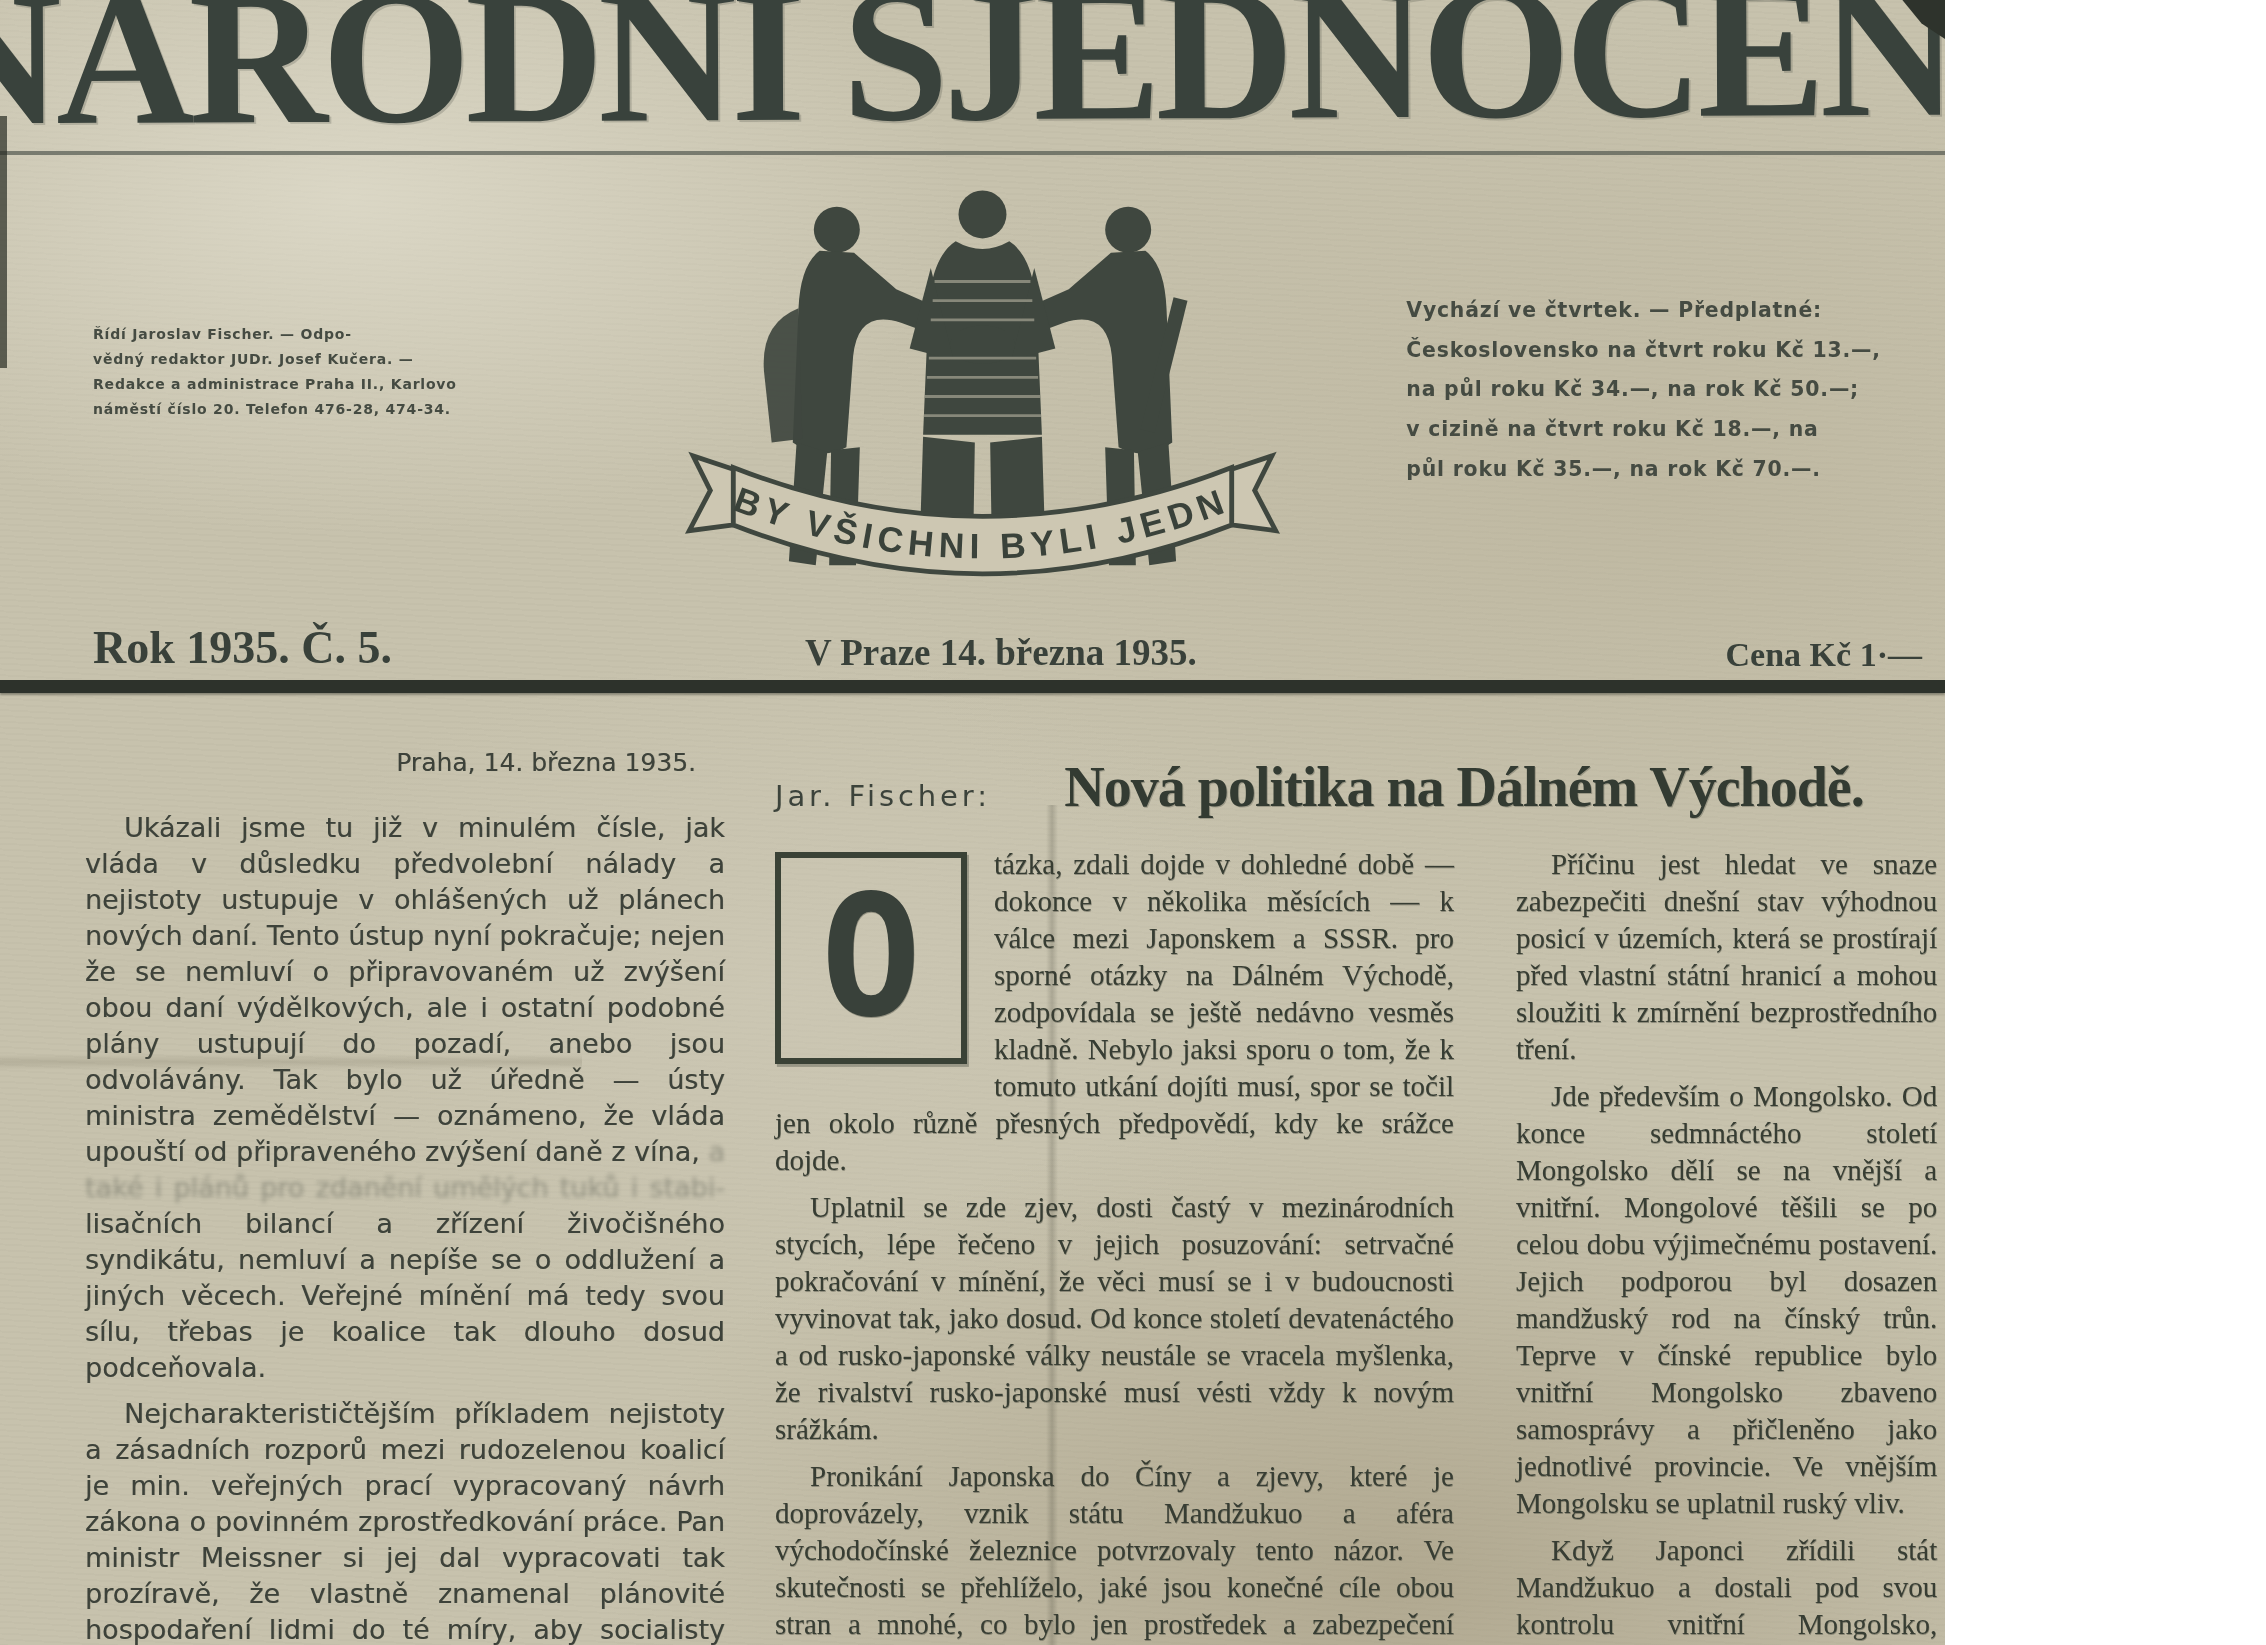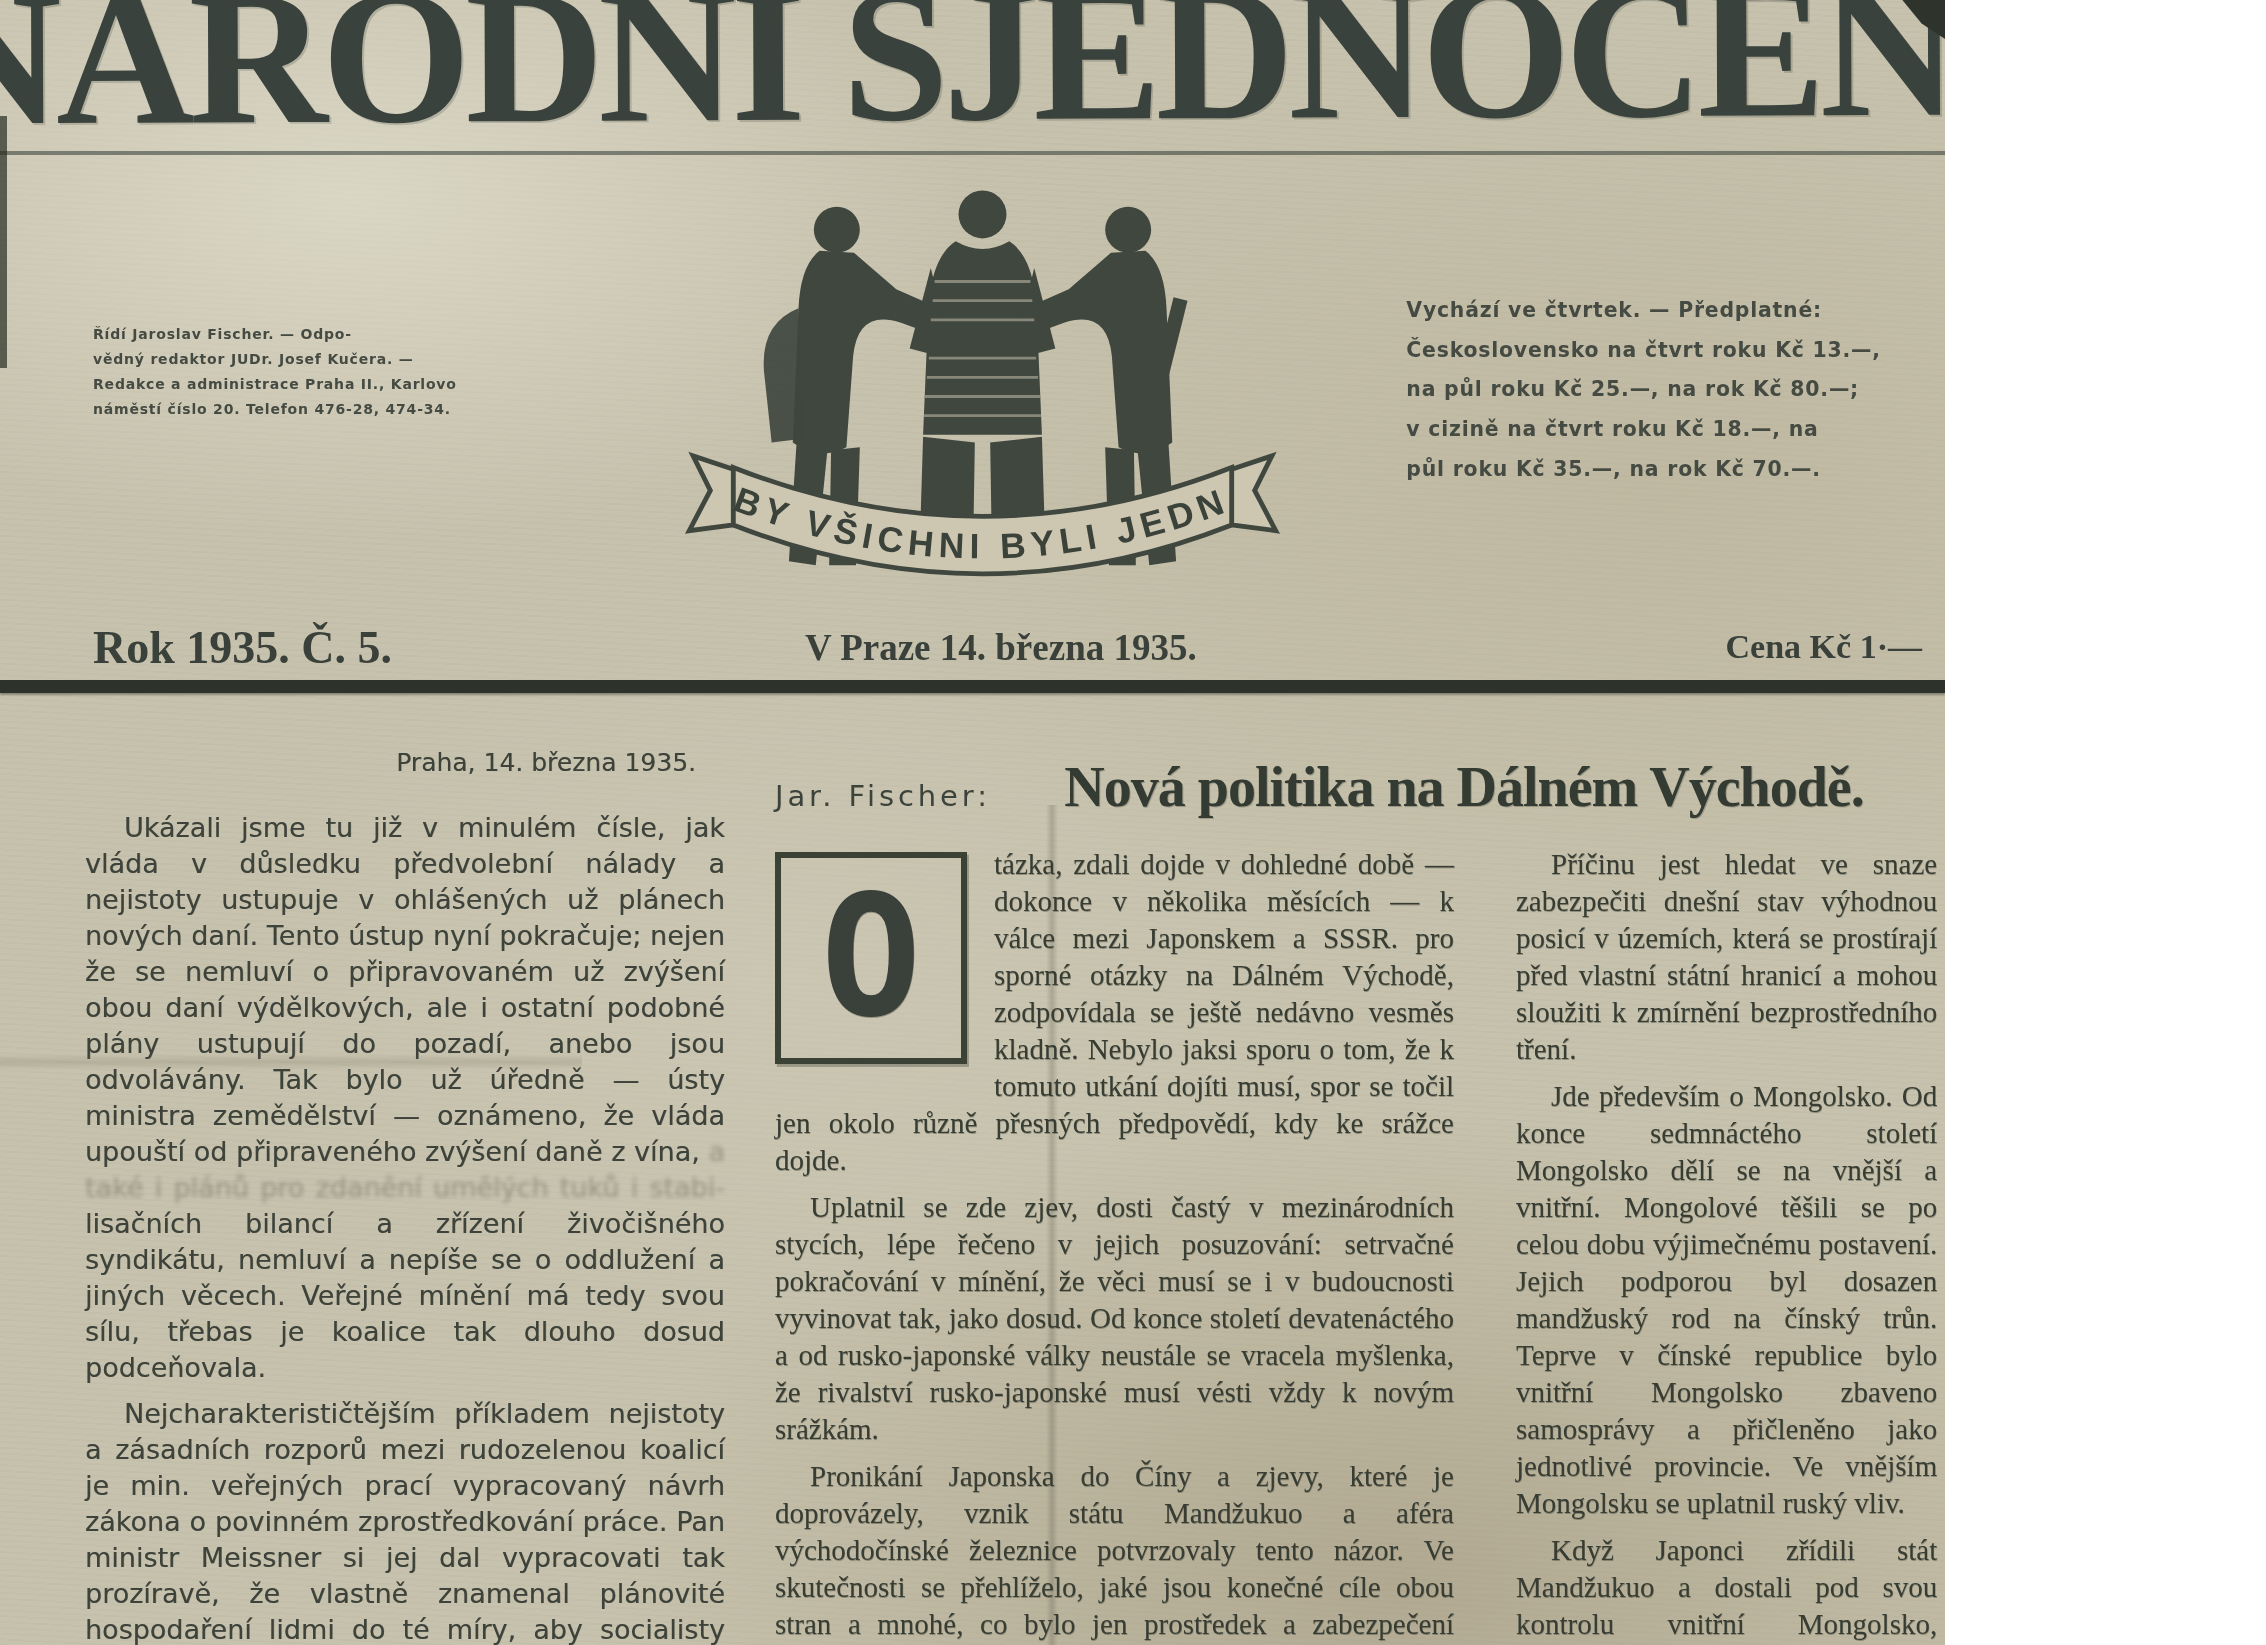--- a/index.html
+++ b/index.html
@@ -25,21 +25,21 @@
   }
   .masthead-rule{height:3.9px;background:#4a5048;opacity:.65;margin:0 0 0 0;}
   
   .header-band{display:flex;justify-content:space-between;align-items:flex-start;height:464px;}
   .pub-info{width:466px;margin:167px 0 0 93px;font-family:"DejaVu Sans",sans-serif;
     font-weight:bold;font-size:14px;line-height:1.78;letter-spacing:0.8px;color:#454b42;}
   .sub-info{width:529px;margin:136px 9.7px 0 0;font-family:"DejaVu Sans",sans-serif;
     font-weight:bold;font-size:20.4px;line-height:1.95;letter-spacing:0.8px;color:#454b42;}
   .emblem{width:621px;height:460px;flex:0 0 auto;}
   
-  .date-row{display:flex;align-items:center;justify-content:space-between;margin:1.9px 23px 0 93px;gap:36px;}
+  .date-row{display:flex;align-items:flex-end;justify-content:space-between;margin:1.9px 23px 0 93px;gap:36px;}
   .issue-no{font-weight:bold;font-size:46px;color:#39413a;}
   .place-date{font-weight:bold;font-size:37px;color:#39413a;margin-left:-116px;}
   .price{font-weight:bold;font-size:34px;color:#39413a;}
   .thick-rule{height:13.6px;background:#2d322b;margin-top:5.8px;box-shadow:0 1.9px 1.9px rgba(40,44,36,.4);}
   
   .body-cols{display:flex;gap:50px;padding:25px 7.8px 0 85px;}
   .col-news{width:640px;flex:0 0 auto;font-family:"DejaVu Sans",sans-serif;
     font-size:27px;line-height:36px;text-align:justify;color:#3d423a;
     text-shadow:0.4px 0.4px 0 rgba(50,55,45,.45);}
   .news-dateline{text-align:right;font-size:25px;margin:27px 29px 29px 0;}
@@ -116,21 +116,21 @@
         <path id="ribbonPath" d="M64 372 Q320 470 576 372" fill="none"></path>
         <text font-family="Liberation Sans, sans-serif" font-size="37" font-weight="bold" letter-spacing="6" fill="#3a423a">
           <textPath href="#ribbonPath" startOffset="50%" text-anchor="middle">ABY VŠICHNI BYLI JEDNO</textPath>
         </text>
       </g>
     </svg>
 
     <div class="sub-info">
       <div>Vychází ve čtvrtek. — Předplatné:</div>
       <div>Československo na čtvrt roku Kč 13.—,</div>
-      <div>na půl roku Kč 25.—, na rok Kč 80.—;</div>
+      <div>na půl roku Kč 34.—, na rok Kč 50.—;</div>
       <div>v cizině na čtvrt roku Kč 18.—, na</div>
       <div>půl roku Kč 35.—, na rok Kč 70.—.</div>
     </div>
   </div>
 
   <div class="date-row">
     <div class="issue-no">Rok 1935. Č. 5.</div>
     <div class="place-date">V Praze 14. března 1935.</div>
     <div class="price">Cena Kč 1·—</div>
   </div>

